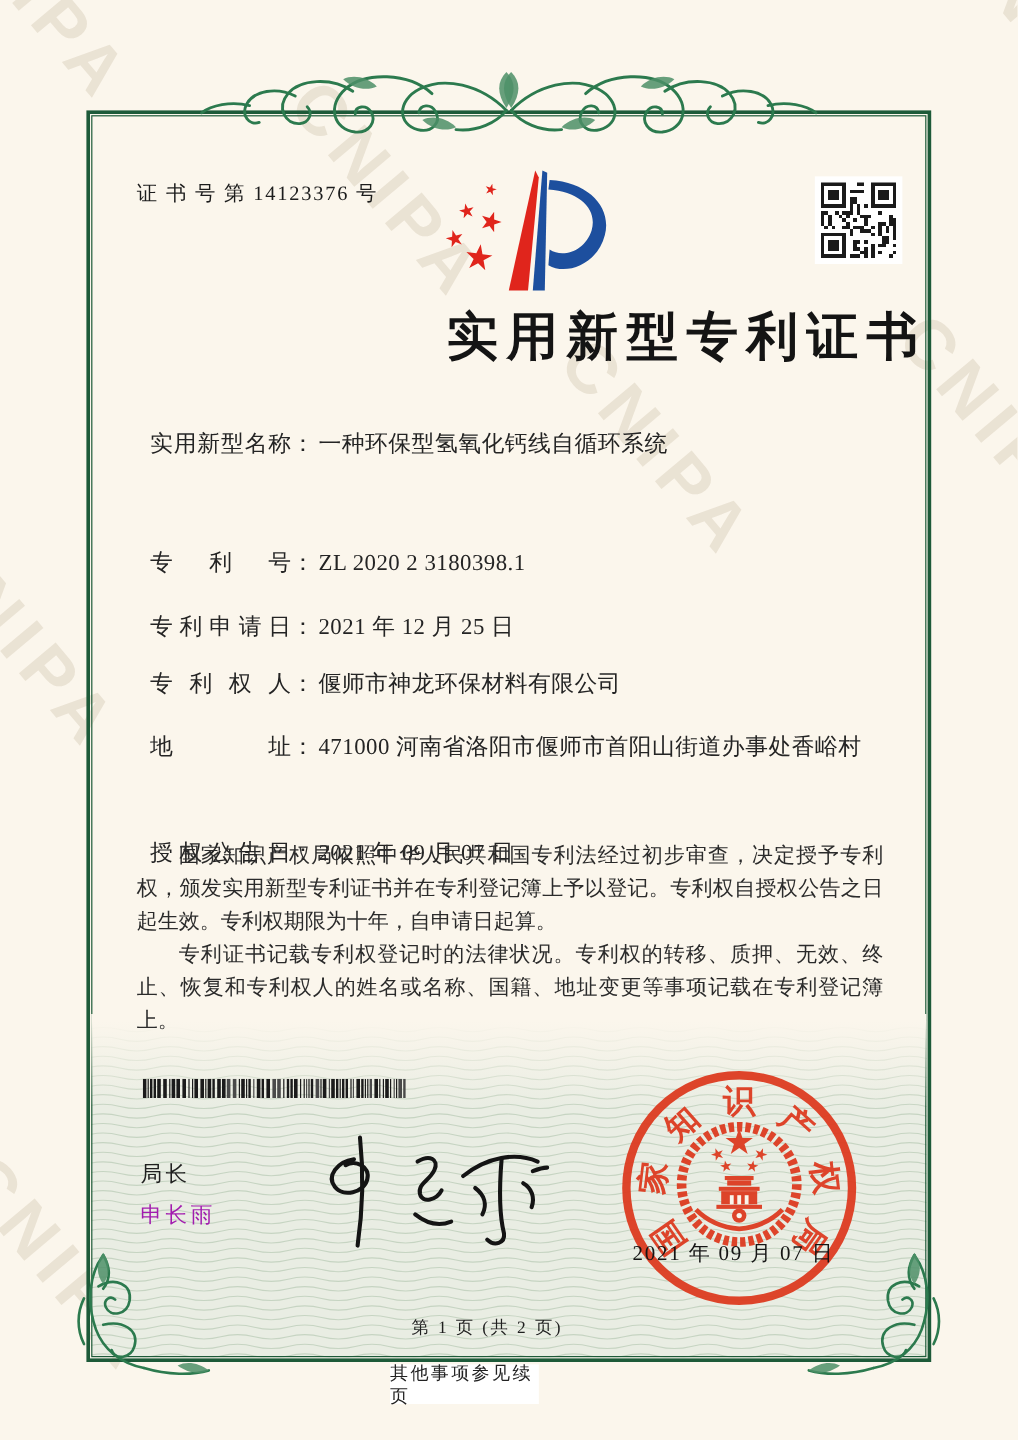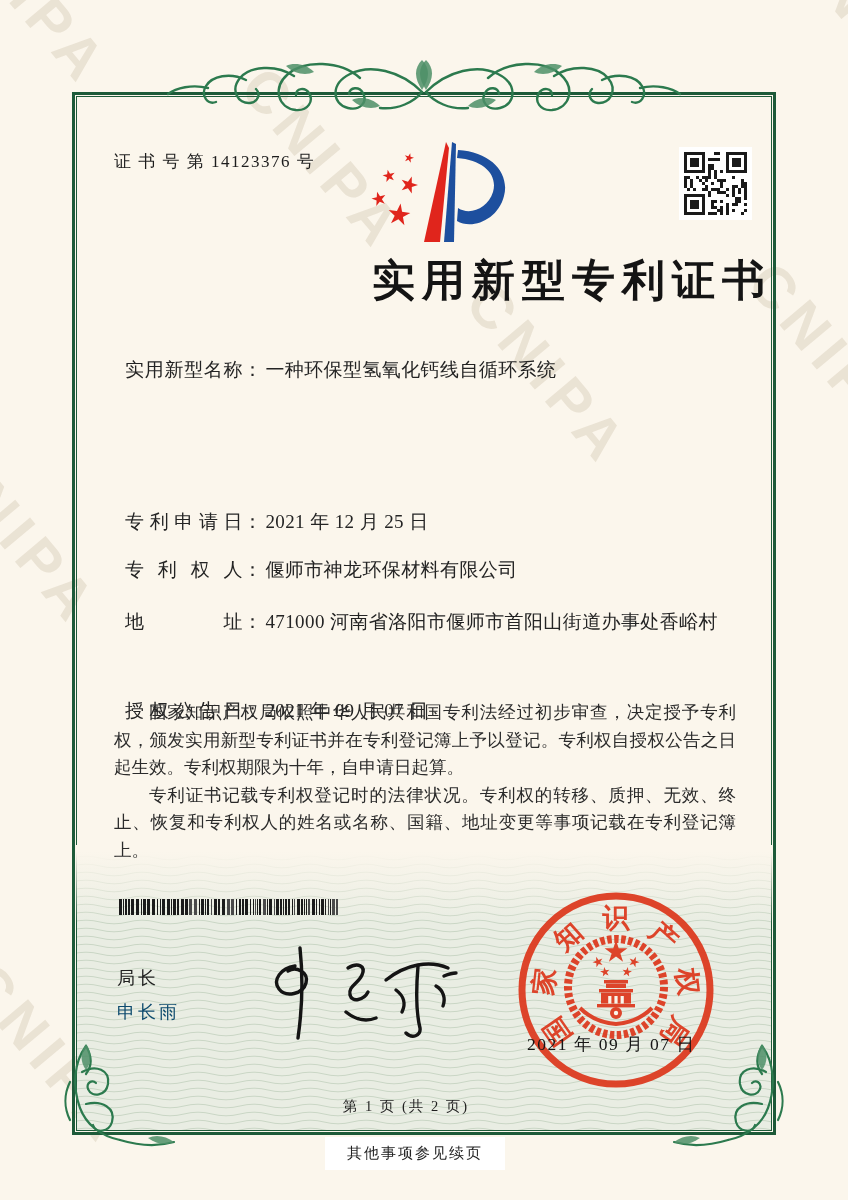--- a/index.html
+++ b/index.html
@@ -28,27 +28,27 @@
   .flabel2{display:inline-block;width:112px;text-align:justify;text-align-last:justify;vertical-align:bottom;}
   .fvalue{margin-left:3px;}
   .grant-right{position:absolute;left:264px;top:0;white-space:nowrap;}
   .body-text{position:absolute;left:114px;top:699px;width:622px;font-size:17.5px;line-height:27.6px;
              text-align:justify;color:#2b2b2b;z-index:4;}
   .body-text p{margin:0;text-indent:2em;}
   .barcode{position:absolute;left:119px;top:899px;z-index:4;}
   .sig-title{position:absolute;left:117px;top:966px;font-family:Liberation Sans, sans-serif;
              font-size:18px;letter-spacing:3px;color:#202020;z-index:4;}
   .sig-name{position:absolute;left:117px;top:1000px;font-family:"Liberation Sans","DejaVu Sans",sans-serif;
-            font-size:18px;letter-spacing:3px;color:#0c4a6e;z-index:4;}
+            font-size:18px;letter-spacing:3px;color:#a21caf;z-index:4;}
   .signature{position:absolute;left:248px;top:940px;z-index:5;}
   .seal{position:absolute;left:516px;top:890px;z-index:5;opacity:.94;}
   .seal-date{position:absolute;left:527px;top:1032px;font-size:17.5px;letter-spacing:1.5px;color:#151515;z-index:6;white-space:nowrap;}
   .page-info{position:absolute;left:76px;top:1097px;width:660px;text-align:center;font-size:14.5px;
              letter-spacing:2px;color:#1f1f1f;z-index:6;}
-  .cont-box{position:absolute;left:325px;top:1137px;width:180px;height:33px;background:#ffffff;
+  .cont-box{position:absolute;left:325px;top:1137px;width:124px;height:33px;background:#ffffff;
             display:flex;align-items:center;justify-content:center;font-size:15px;letter-spacing:2px;
             color:#222;z-index:4;}
   .ornament-top{position:absolute;left:164px;top:56px;z-index:5;}
   .ornament-bl{position:absolute;left:56px;top:1042px;z-index:6;}
   .ornament-br{position:absolute;left:672px;top:1042px;z-index:6;}
 </style>
 </head>
 <body>
 
 <div class="page">
@@ -363,20 +363,23 @@
         <rect x="14" y="20" width="1" height="1" fill="#1a1a1a"></rect>
         <rect x="19" y="20" width="1" height="1" fill="#1a1a1a"></rect>
       </svg>
   </div>
 
   <div class="title">实用新型专利证书</div>
 
   <div class="field-row" style="top:357px;">
     <span class="flabel">实用新型名称</span><span>：</span><span class="fvalue">一种环保型氢氧化钙线自循环系统</span>
   </div>
+  <div class="field-row" style="top:456px;">
+    <span class="flabel">专利号</span><span>：</span><span class="fvalue">ZL 2020 2 3180398.1</span>
+  </div>
   <div class="field-row" style="top:509px;">
     <span class="flabel">专利申请日</span><span>：</span><span class="fvalue">2021 年 12 月 25 日</span>
   </div>
   <div class="field-row" style="top:557px;">
     <span class="flabel">专利权人</span><span>：</span><span class="fvalue">偃师市神龙环保材料有限公司</span>
   </div>
   <div class="field-row" style="top:609px;">
     <span class="flabel">地址</span><span>：</span><span class="fvalue">471000 河南省洛阳市偃师市首阳山街道办事处香峪村</span>
   </div>
 

